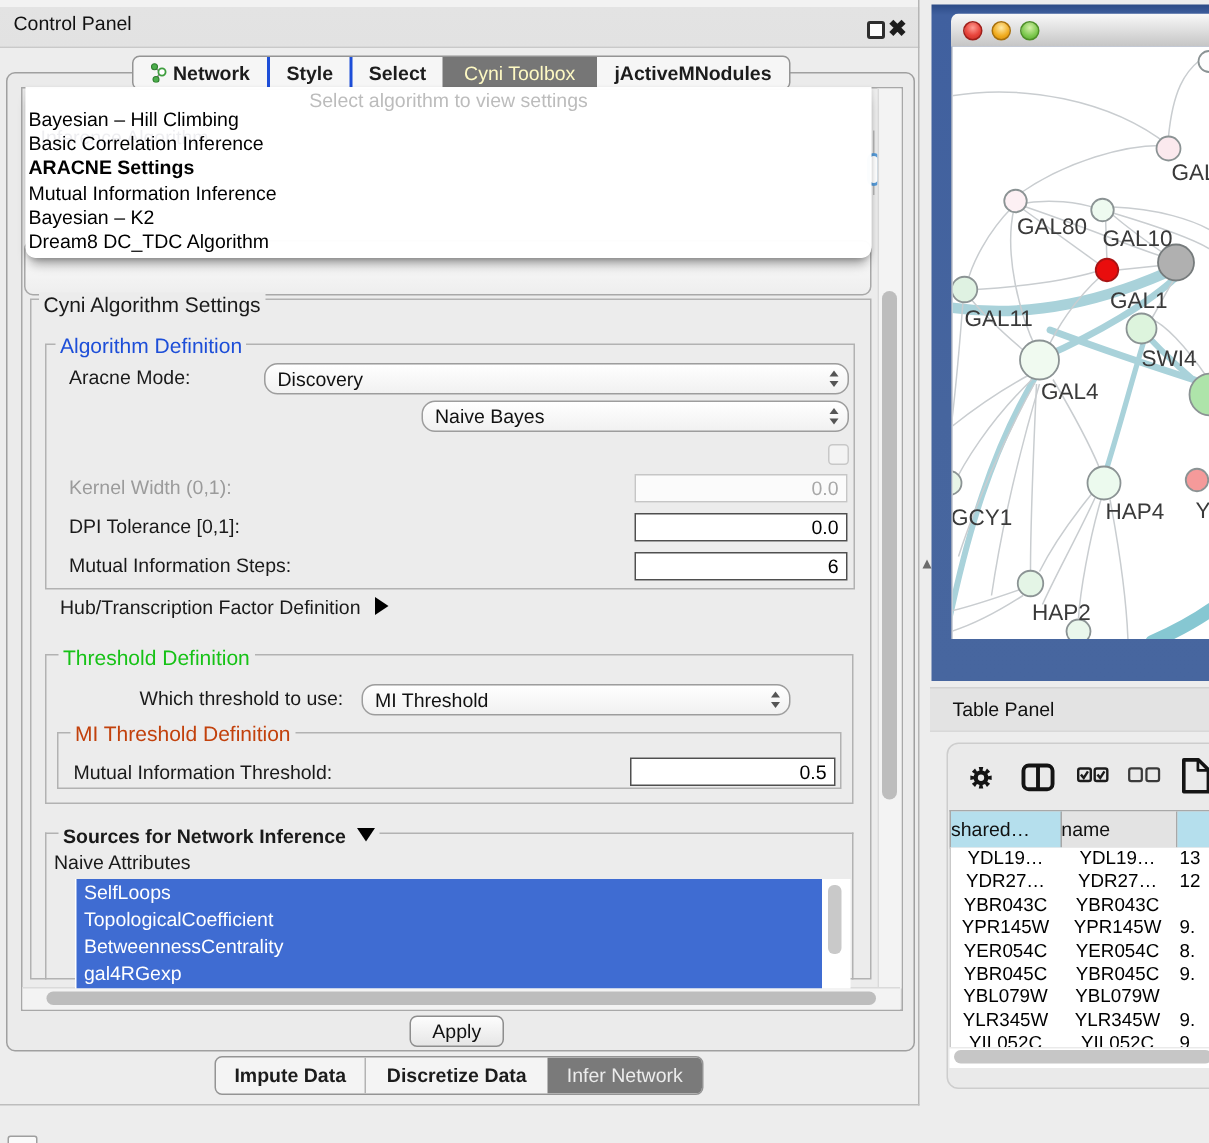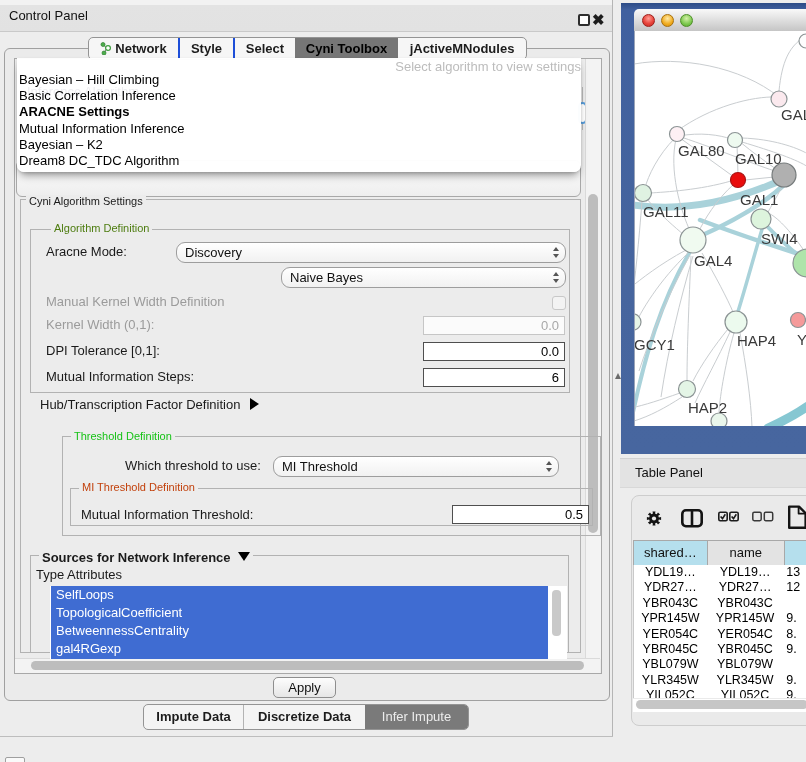--- a/index.html
+++ b/index.html
@@ -15,43 +15,43 @@
 #titlebar .t{position:absolute;left:9px;top:8px;font-size:13px;color:#111}
 #floatico{left:578px;top:14px;width:8px;height:8px;border:2px solid #2d2d2d;border-radius:2px;background:#fdfdfd}
 #closeico{left:592px;top:13px;font-size:15px;line-height:14px;font-weight:bold;color:#1c1c1c}
 #lpRborder{left:612px;top:0;width:1px;height:737px;background:#b5b5b5}
 #lpBborder{left:0px;top:736px;width:613px;height:1px;background:#bdbdbd}
 #containerA{left:4px;top:48px;width:604px;height:651px;border:1px solid #a0a0a0;border-radius:6px;background:#ebebeb}
 
 #topTabs{left:88px;top:37px;height:21px;display:flex;border:1px solid #949494;border-radius:5px;overflow:hidden;background:#f6f6f6}
 #topTabs .tab{height:21px;line-height:21px;text-align:center;font-weight:bold;color:#1c1c1c;white-space:nowrap}
 #topTabs .sep{border-left:2px solid #1d4ed8}
-#topTabs .sel{background:#767676;color:#000000;font-weight:bold}
+#topTabs .sel{background:#767676;color:#fef9c3;font-weight:normal}
 
 #viewportB{left:14px;top:58px;width:586px;height:614px;border:1px solid #a8a8a8;background:#ececec}
 #vScrollTrack{left:570px;top:0px;width:15px;height:600px;background:#f3f3f3;border-left:1px solid #dadada}
 #vThumb{left:573px;top:135px;width:10px;height:339px;background:#bdbdbd;border-radius:5px}
 #hScrollTrack{left:0px;top:599px;width:585px;height:14px;background:#f3f3f3;border-top:1px solid #dadada}
 #hThumb{left:16px;top:602px;width:553px;height:9px;background:#bdbdbd;border-radius:4.5px}
 
 #comboTop{left:1px;top:101px;width:563px;height:35px;border-radius:8px;border:1px solid #a8a8a8;border-radius:6px;background:linear-gradient(#fdfdfd,#eeeeee)}
 #focusBlue{left:563px;top:43px;width:5px;height:18px;border:2.5px solid #579bd8;border-radius:5px;background:#fff}
 
 .grp{position:absolute;border:1px solid #b2b2b2}
-.grp>.lbl{position:absolute;top:-8px;left:8px;background:#ececec;padding:0 3px;font-size:11px;white-space:nowrap}
+.grp>.lbl{position:absolute;top:-8px;left:8px;background:#ececec;padding:0 3px;font-size:14px;white-space:nowrap}
 .combo{position:absolute;border:1px solid #9d9d9d;border-radius:9px;background:linear-gradient(#ffffff,#f1f1f1);height:19px;line-height:19px;padding-left:8px;color:#111}
 .combo .ar{position:absolute;right:5px;top:3px;width:8px;height:13px}
 .fld{position:absolute;height:17px;line-height:17px;text-align:right;padding-right:5px;background:#fff}
 .fld.en{border:1px solid #4f4f4f;color:#000}
 .fld.dis{border:1px solid #c6c6c6;color:#a8a8a8;background:#fbfbfb}
 .lab{position:absolute;font-weight:normal;white-space:nowrap}
 
 #dropdown{left:17px;top:58px;width:564px;height:114px;background:rgba(255,255,255,0.975);
 border-radius:0 0 7px 7px;box-shadow:0 6px 8px -3px rgba(0,0,0,0.42),0 1px 3px rgba(0,0,0,0.12);z-index:50}
-#dropdown .hd{position:absolute;top:3px;left:0;width:100%;text-align:right;color:#bcbcbc}
+#dropdown .hd{position:absolute;top:3px;left:0;width:100%;text-align:center;color:#bcbcbc}
 #dropdown .it{position:absolute;left:2px;height:16px;line-height:16px;white-space:nowrap;color:#000}
 #ghost1{position:absolute;left:10px;top:26px;font-weight:normal;color:rgba(90,90,115,0.11)}
 
 #applyBtn{left:273px;top:677px;width:61px;height:19px;border:1px solid #8e8e8e;border-radius:5px;
 background:linear-gradient(#fdfdfd,#e6e6e6);text-align:center;line-height:19px;color:#111}
 #bottomTabs{left:143px;top:704px;height:24px;display:flex;border:1px solid #949494;border-radius:5px;overflow:hidden;background:#f4f4f4}
 #bottomTabs .tab{height:24px;line-height:24px;text-align:center;font-weight:bold;color:#1c1c1c}
 #bottomTabs .sep{border-left:1px solid #b3b3b3}
 #bottomTabs .sel{background:#7a7a7a;color:#ececec;font-weight:normal}
 #smallBtn{left:5px;top:757px;width:18px;height:8px;border:1px solid #9f9f9f;background:#fafafa;border-radius:2px}
@@ -61,21 +61,21 @@
 .tl{position:absolute;top:5px;width:11px;height:11px;border-radius:50%}
 #tlr{left:8px;background:radial-gradient(circle at 50% 32%,#ff9d94,#e8453c 55%,#c42a21);border:0.5px solid #9e1f1a}
 #tly{left:27px;background:radial-gradient(circle at 50% 32%,#ffeaa6,#f0ab1e 60%,#d18a0e);border:0.5px solid #a8700c}
 #tlg{left:46px;background:radial-gradient(circle at 50% 32%,#d4f0a8,#7cc84e 60%,#57a42c);border:0.5px solid #4e8f28}
 #netCanvas{left:634px;top:31px;width:172px;height:395px;background:#fff;border-left:1px solid #9aa4b8;box-sizing:border-box;overflow:hidden}
 
 #tpBar{left:620px;top:458px;width:186px;height:28px;background:#e3e3e3;border-top:1px solid #d2d2d2;border-bottom:1px solid #d8d8d8}
 #tpBar .t{position:absolute;left:15px;top:6px;color:#111}
 #tblContainer{left:631px;top:495px;width:180px;height:229px;background:#eaeaea;border:1px solid #cdcdcd;border-radius:8px 0 0 8px}
 #tblHead{left:633px;top:540px;width:173px;height:24px;display:flex;border-top:1px solid #a8a8a8;border-left:1px solid #a8a8a8;border-bottom:1px solid #9a9a9a}
-#tblHead .hc{height:24px;line-height:24px;text-align:center;border-right:1px solid #a8a8a8;font-size:13px;color:#111}
+#tblHead .hc{height:24px;line-height:24px;border-right:1px solid #a8a8a8;font-size:13px;color:#111}
 #tblRows{left:633px;top:565px;width:173px;height:133px;background:#fff;overflow:hidden;border-left:1px solid #c9c9c9}
 .trow{height:15.4px;line-height:15.4px;display:flex;font-size:12.5px;color:#000}
 .trow .c1{width:74px;text-align:center}
 .trow .c2{width:78px;text-align:center}
 .trow .c3{width:21px;text-align:left;padding-left:3px;overflow:hidden}
 #tblHscroll{left:633px;top:699px;width:173px;height:13px;background:#fff}
 #tblHthumb{left:636px;top:700px;width:172px;height:9px;background:#c6c6c6;border-radius:4.5px}
 </style>
 </head>
 <body>
@@ -96,64 +96,63 @@
   <div id="focusBlue" class="abs"></div>
   <div id="vScrollTrack" class="abs"></div>
   <div id="vThumb" class="abs"></div>
   <div id="hScrollTrack" class="abs"></div>
   <div id="hThumb" class="abs"></div>
 
   <div class="grp" id="grpCyni" style="left:5px;top:140px;width:559px;height:452px;">
     <span class="lbl" style="top:-5px;left:5px">Cyni Algorithm Settings</span>
 
     <div class="grp" style="left:9px;top:29px;width:538px;height:162px;">
-      <span class="lbl" style="color:#4d7c0f;left:20px">Algorithm Definition</span>
+      <span class="lbl" style="color:#1d4ed8;left:6px">Algorithm Definition</span>
       <div class="lab" style="left:15px;top:14px">Aracne Mode:</div>
       <div class="combo" style="left:145px;top:12px;width:380px">Discovery
         <svg class="ar" viewBox="0 0 8 13">
             <path d="M4 1 L7 5 H1 Z" fill="#555"></path>
             <path d="M4 12 L1 8 H7 Z" fill="#555"></path>
           </svg></div>
       <div class="combo" style="left:250px;top:37px;width:275px">Naive Bayes
         <svg class="ar" viewBox="0 0 8 13">
             <path d="M4 1 L7 5 H1 Z" fill="#555"></path>
             <path d="M4 12 L1 8 H7 Z" fill="#555"></path>
           </svg></div>
-      <div class="lab gray" style="left:15px;top:64px">Manual Kernel Width Definition</div>
       <div class="abs" style="left:521px;top:66px;width:12px;height:12px;border:1px solid #c8c8c8;border-radius:3px;background:#f3f3f3"></div>
       <div class="lab gray" style="left:15px;top:87px">Kernel Width (0,1):</div>
       <div class="fld dis" style="left:392px;top:86px;width:135px">0.0</div>
       <div class="lab" style="left:15px;top:113px">DPI Tolerance [0,1]:</div>
       <div class="fld en" style="left:392px;top:112px;width:135px">0.0</div>
       <div class="lab" style="left:15px;top:139px">Mutual Information Steps:</div>
       <div class="fld en" style="left:392px;top:138px;width:135px">6</div>
     </div>
 
     <div class="lab" style="left:19px;top:197px">Hub/Transcription Factor Definition
       <span style="display:inline-block;width:0;height:0;border-left:9px solid #000;border-top:6px solid transparent;border-bottom:6px solid transparent;margin-left:6px;vertical-align:-1px"></span></div>
 
-    <div class="grp" style="left:9px;top:236px;width:537px;height:98px;margin-left:32px;">
+    <div class="grp" style="left:9px;top:236px;width:537px;height:98px;">
       <span class="lbl" style="color:#16c216;top:-7px">Threshold Definition</span>
       <div class="lab" style="left:62px;top:21px">Which threshold to use:</div>
       <div class="combo" style="left:210px;top:19px;width:276px">MI Threshold
         <svg class="ar" viewBox="0 0 8 13">
             <path d="M4 1 L7 5 H1 Z" fill="#555"></path>
             <path d="M4 12 L1 8 H7 Z" fill="#555"></path>
           </svg></div>
       <div class="grp" style="left:7px;top:51px;width:521px;height:36px;">
         <span class="lbl" style="color:#c2410c">MI Threshold Definition</span>
         <div class="lab" style="left:10px;top:18px">Mutual Information Threshold:</div>
         <div class="fld en" style="left:381px;top:16px;width:130px">0.5</div>
       </div>
     </div>
 
     <div class="grp" style="left:9px;top:355px;width:537px;height:97px;border-bottom:none">
       <span class="lbl b" style="font-size:13px;top:-6px">Sources for Network Inference
         <span style="display:inline-block;width:0;height:0;border-top:9px solid #000;border-left:6px solid transparent;border-right:6px solid transparent;margin-left:4px;vertical-align:1px"></span></span>
-      <div class="lab" style="left:5px;top:11px">Type Attributes</div>
+      <div class="lab" style="left:5px;top:11px">Naive Attributes</div>
       <div class="abs" style="left:19px;top:30px;width:517px;height:73px;background:#fff;overflow:hidden">
         <div class="abs" style="left:1px;top:0px;width:497px;height:73px;background:#3f6cd2"></div>
         <div class="abs" style="left:6px;top:0px;color:#fff;font-size:13px;line-height:18px">SelfLoops<br>TopologicalCoefficient<br>BetweennessCentrality<br>gal4RGexp</div>
         <div class="abs" style="left:502px;top:4px;width:9px;height:46px;background:#c9c9c9;border-radius:4px"></div>
       </div>
     </div>
   </div>
 </div>
 
 <div id="topTabs" class="abs">
@@ -177,21 +176,21 @@
   <div class="it b" style="top:46.4px">ARACNE Settings</div>
   <div class="it" style="top:62.6px">Mutual Information Inference</div>
   <div class="it" style="top:78.8px">Bayesian – K2</div>
   <div class="it" style="top:95px">Dream8 DC_TDC Algorithm</div>
 </div>
 
 <div id="applyBtn" class="abs">Apply</div>
 <div id="bottomTabs" class="abs">
   <div class="tab" style="width:99px">Impute Data</div>
   <div class="tab sep" style="width:121px">Discretize Data</div>
-  <div class="tab sel" style="width:103px">Infer Impute</div>
+  <div class="tab sel" style="width:103px">Infer Network</div>
 </div>
 <div id="smallBtn" class="abs"></div>
 
 <div class="abs" style="left:615px;top:373px;width:0;height:0;border-bottom:6px solid #4a4a4a;border-left:3px solid transparent;border-right:3px solid transparent;opacity:.8"></div>
 <div id="blueDesk" class="abs"></div>
 <div id="macTitle" class="abs">
   <div class="tl" id="tlr"></div>
     <div class="tl" id="tly"></div>
     <div class="tl" id="tlg"></div>
 </div>

